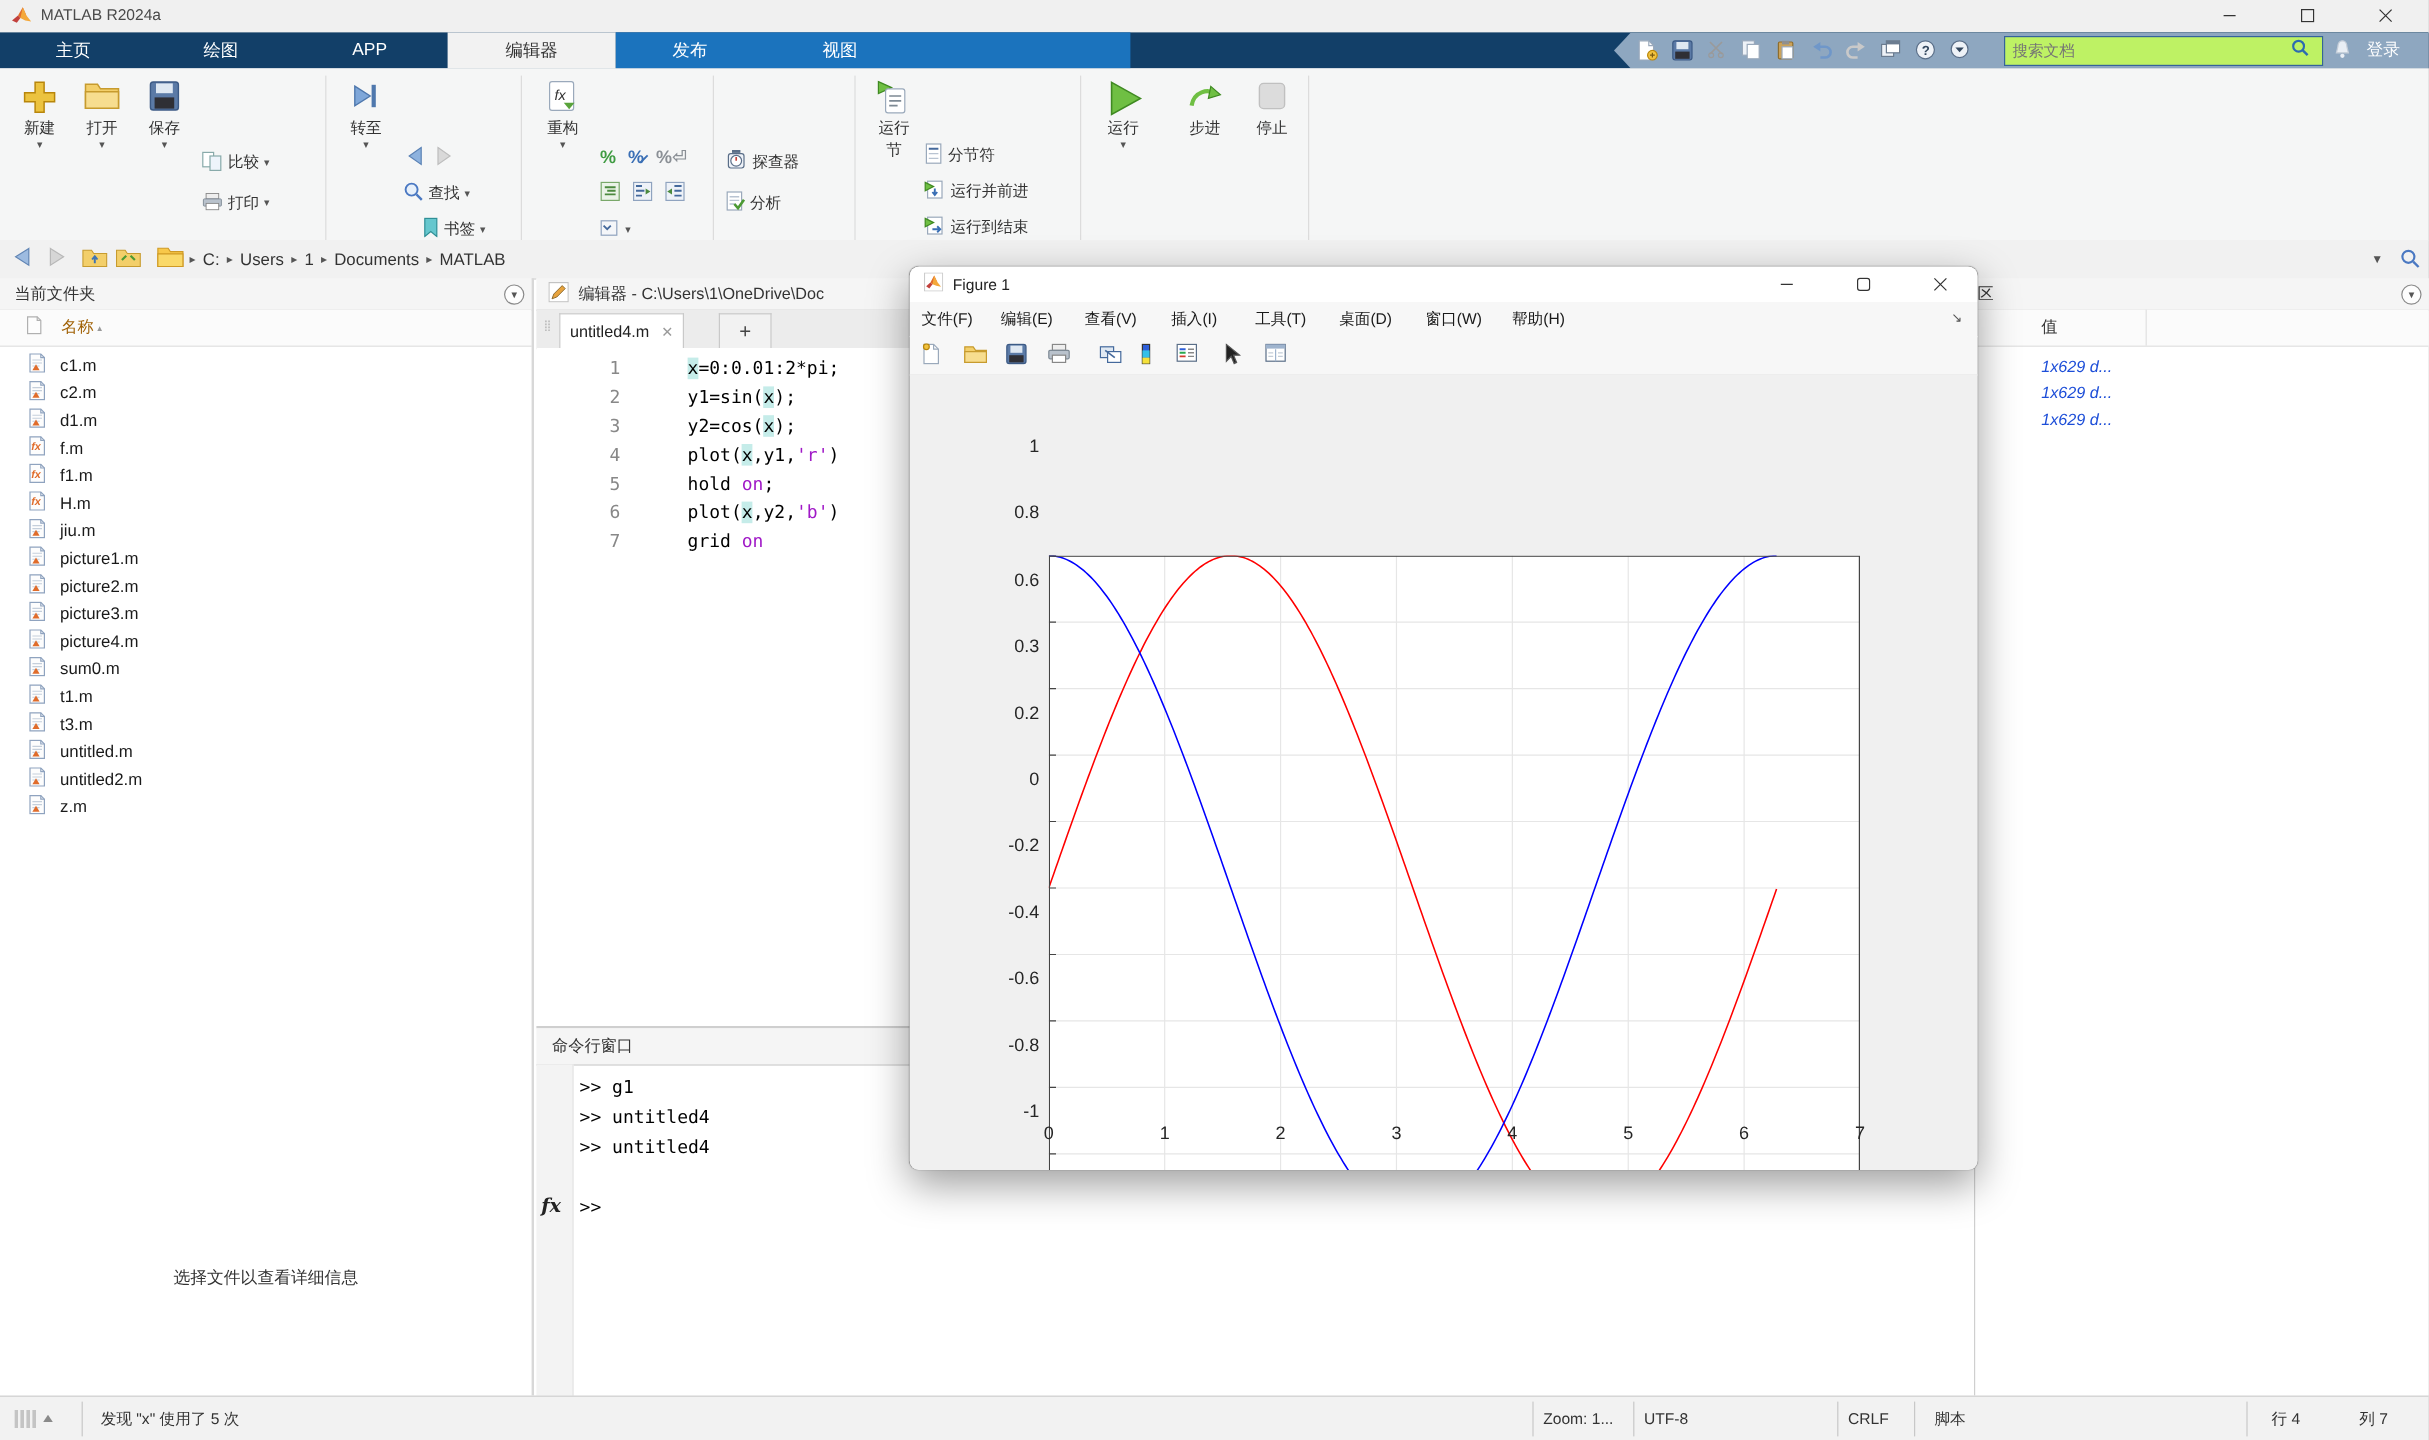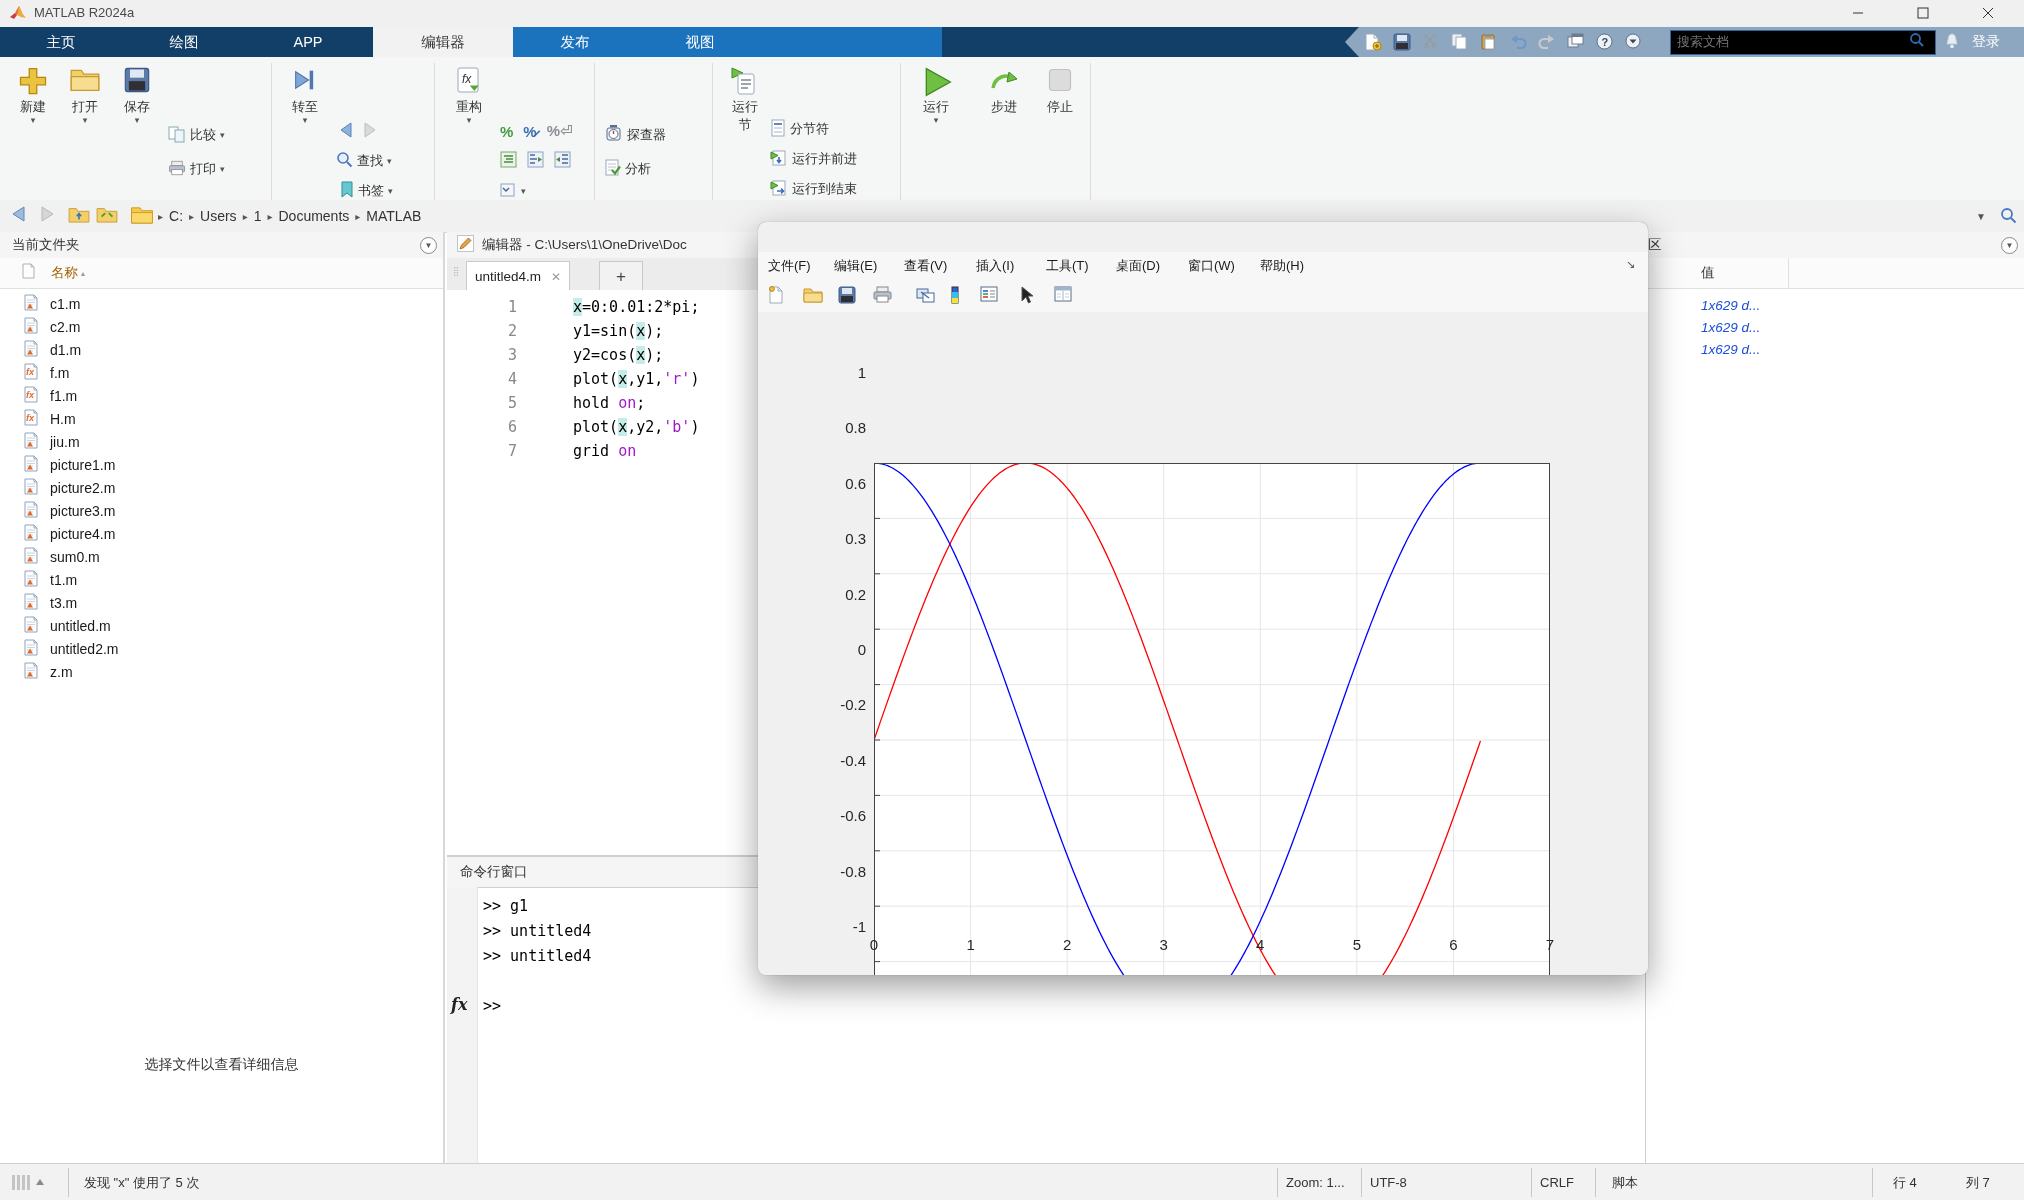--- a/index.html
+++ b/index.html
@@ -12,21 +12,21 @@
   #titlebar .t{font-size:13px;color:#4a4a4a;}
   .winbtn{width:58px;height:26px;display:flex;align-items:center;justify-content:center;color:#333;}
   
   #tabbar{left:0;top:27px;width:2024px;height:30px;background:#123f68;}
   #ctxzone{left:513px;top:0;width:429px;height:30px;background:#1b73bd;}
   .rtab{position:absolute;top:0;height:30px;display:flex;align-items:center;justify-content:center;
         font-size:14.5px;color:#fff;cursor:default;}
   .rtab.active{background:#f2f2f2;color:#333;}
   #qaband{left:1345px;top:0;width:679px;height:30px;background:#8ea7c0;
           clip-path:polygon(14px 0,100% 0,100% 100%,14px 100%,0 50%);}
-  #searchbox{left:1670px;top:3px;width:264px;height:23px;background:#000000;border:1px solid #35639b;font-family:Liberation Mono, monospace;}
+  #searchbox{left:1670px;top:3px;width:264px;height:23px;background:#bef264;border:1px solid #35639b;}
   #searchbox input{border:0;outline:0;width:228px;height:19px;margin-left:4px;font-size:13px;color:#666;
                    font-family:inherit;background:transparent;}
   
   #toolstrip{left:0;top:57px;width:2024px;height:143px;background:#f5f6f6;border-bottom:1px solid #d5d5d5;}
   .gsep{position:absolute;top:6px;width:1px;height:168px;background:#dcdcdc;}
   .glabel{position:absolute;top:178px;font-size:12.5px;color:#444;transform:translateX(-50%);}
   .bigbtn{position:absolute;top:5px;width:54px;height:140px;text-align:center;}
   .bigbtn .bicon{margin:4px auto 2px auto;width:30px;height:30px;}
   .blabel{font-size:13px;color:#333;}
   .caret{font-size:9px;color:#555;line-height:8px;}
@@ -256,21 +256,21 @@
           </svg></span>
     </div>
     <div class="srow" style="left:336px;top:92px;">
       <span><svg width="17" height="17" viewBox="0 0 17 17">
             <circle cx="7" cy="7" r="5" fill="#e7f0fa" stroke="#4a78c2" stroke-width="1.6"></circle>
             <line x1="11" y1="11" x2="15.5" y2="15.5" stroke="#4a78c2" stroke-width="2"></line>
           </svg></span>
       <span>查找</span>
         <span class="caret">▾</span>
     </div>
-    <div class="srow" style="left:340px;top:122px;text-align:center;">
+    <div class="srow" style="left:352px;top:122px;text-align:center;">
       <span><svg width="14" height="17" viewBox="0 0 14 17">
             <path d="M2 1 h10 v15 l-5-4 -5,4 z" fill="#66c7ce" stroke="#2f8f96"></path>
           </svg></span>
       <span>书签</span>
         <span class="caret">▾</span>
     </div>
     <div class="glabel" style="left:342px;">导航</div>
 
     <div class="bigbtn" style="left:442px;">
       <div class="bicon"><svg width="30" height="30" viewBox="0 0 30 30">
@@ -676,20 +676,46 @@
       <span class="abs" style="left:142px;top:0;width:1px;height:30px;background:#e0e0e0;"></span>
     </div>
     <div id="ws-rows">
         <div class="wsrow" style="top: 62px;">1x629 d...</div>
         <div class="wsrow" style="top: 84px;">1x629 d...</div>
         <div class="wsrow" style="top: 106px;">1x629 d...</div>
       </div>
   </div>
 
   <div id="figwin" class="abs">
+    <div id="figtitle" class="abs flexc">
+      <span style="margin-left:12px;">
+        <svg width="16" height="16" viewBox="0 0 18 18">
+            <rect x="0.5" y="0.5" width="17" height="17" fill="#fff" stroke="#ccc"></rect>
+            <polygon points="2,13 6,9.5 8,11 5,15" fill="#c2403c"></polygon>
+            <polygon points="6,9.5 9.5,3 12.5,9 8,11" fill="#e06c2b"></polygon>
+            <polygon points="9.5,3 12.5,9 16,13.5 11.5,12.5 8,11" fill="#f4a83b"></polygon>
+          </svg>
+      </span>
+      <span style="margin-left:8px;font-size:13px;color:#222;">Figure 1</span>
+      <div class="winbtn abs" style="left:706px;top:2px;width:50px;">
+          <svg width="12" height="12">
+            <line x1="1" y1="6" x2="11" y2="6" stroke="#333" stroke-width="1"></line>
+          </svg>
+        </div>
+      <div class="winbtn abs" style="left:770px;top:2px;width:50px;">
+          <svg width="12" height="12">
+            <rect x="1" y="1" width="10" height="10" rx="2" fill="none" stroke="#333" stroke-width="1"></rect>
+          </svg>
+        </div>
+      <div class="winbtn abs" style="left:834px;top:2px;width:50px;">
+          <svg width="12" height="12">
+            <path d="M1 1 L11 11 M11 1 L1 11" stroke="#333" stroke-width="1"></path>
+          </svg>
+        </div>
+    </div>
     <div id="figmenu" class="abs">
       <span class="abs" style="left:868px;top:6px;font-size:11px;color:#555;">↘</span>
     <div class="fmenu" style="left: 10px;">文件(F)</div>
         <div class="fmenu" style="left: 76px; text-align: center;">编辑(E)</div>
         <div class="fmenu" style="left: 146px;">查看(V)</div>
         <div class="fmenu" style="left: 218px;">插入(I)</div>
         <div class="fmenu" style="left: 288px;">工具(T)</div>
         <div class="fmenu" style="left: 358px;">桌面(D)</div>
         <div class="fmenu" style="left: 430px;">窗口(W)</div>
         <div class="fmenu" style="left: 502px;">帮助(H)</div>

